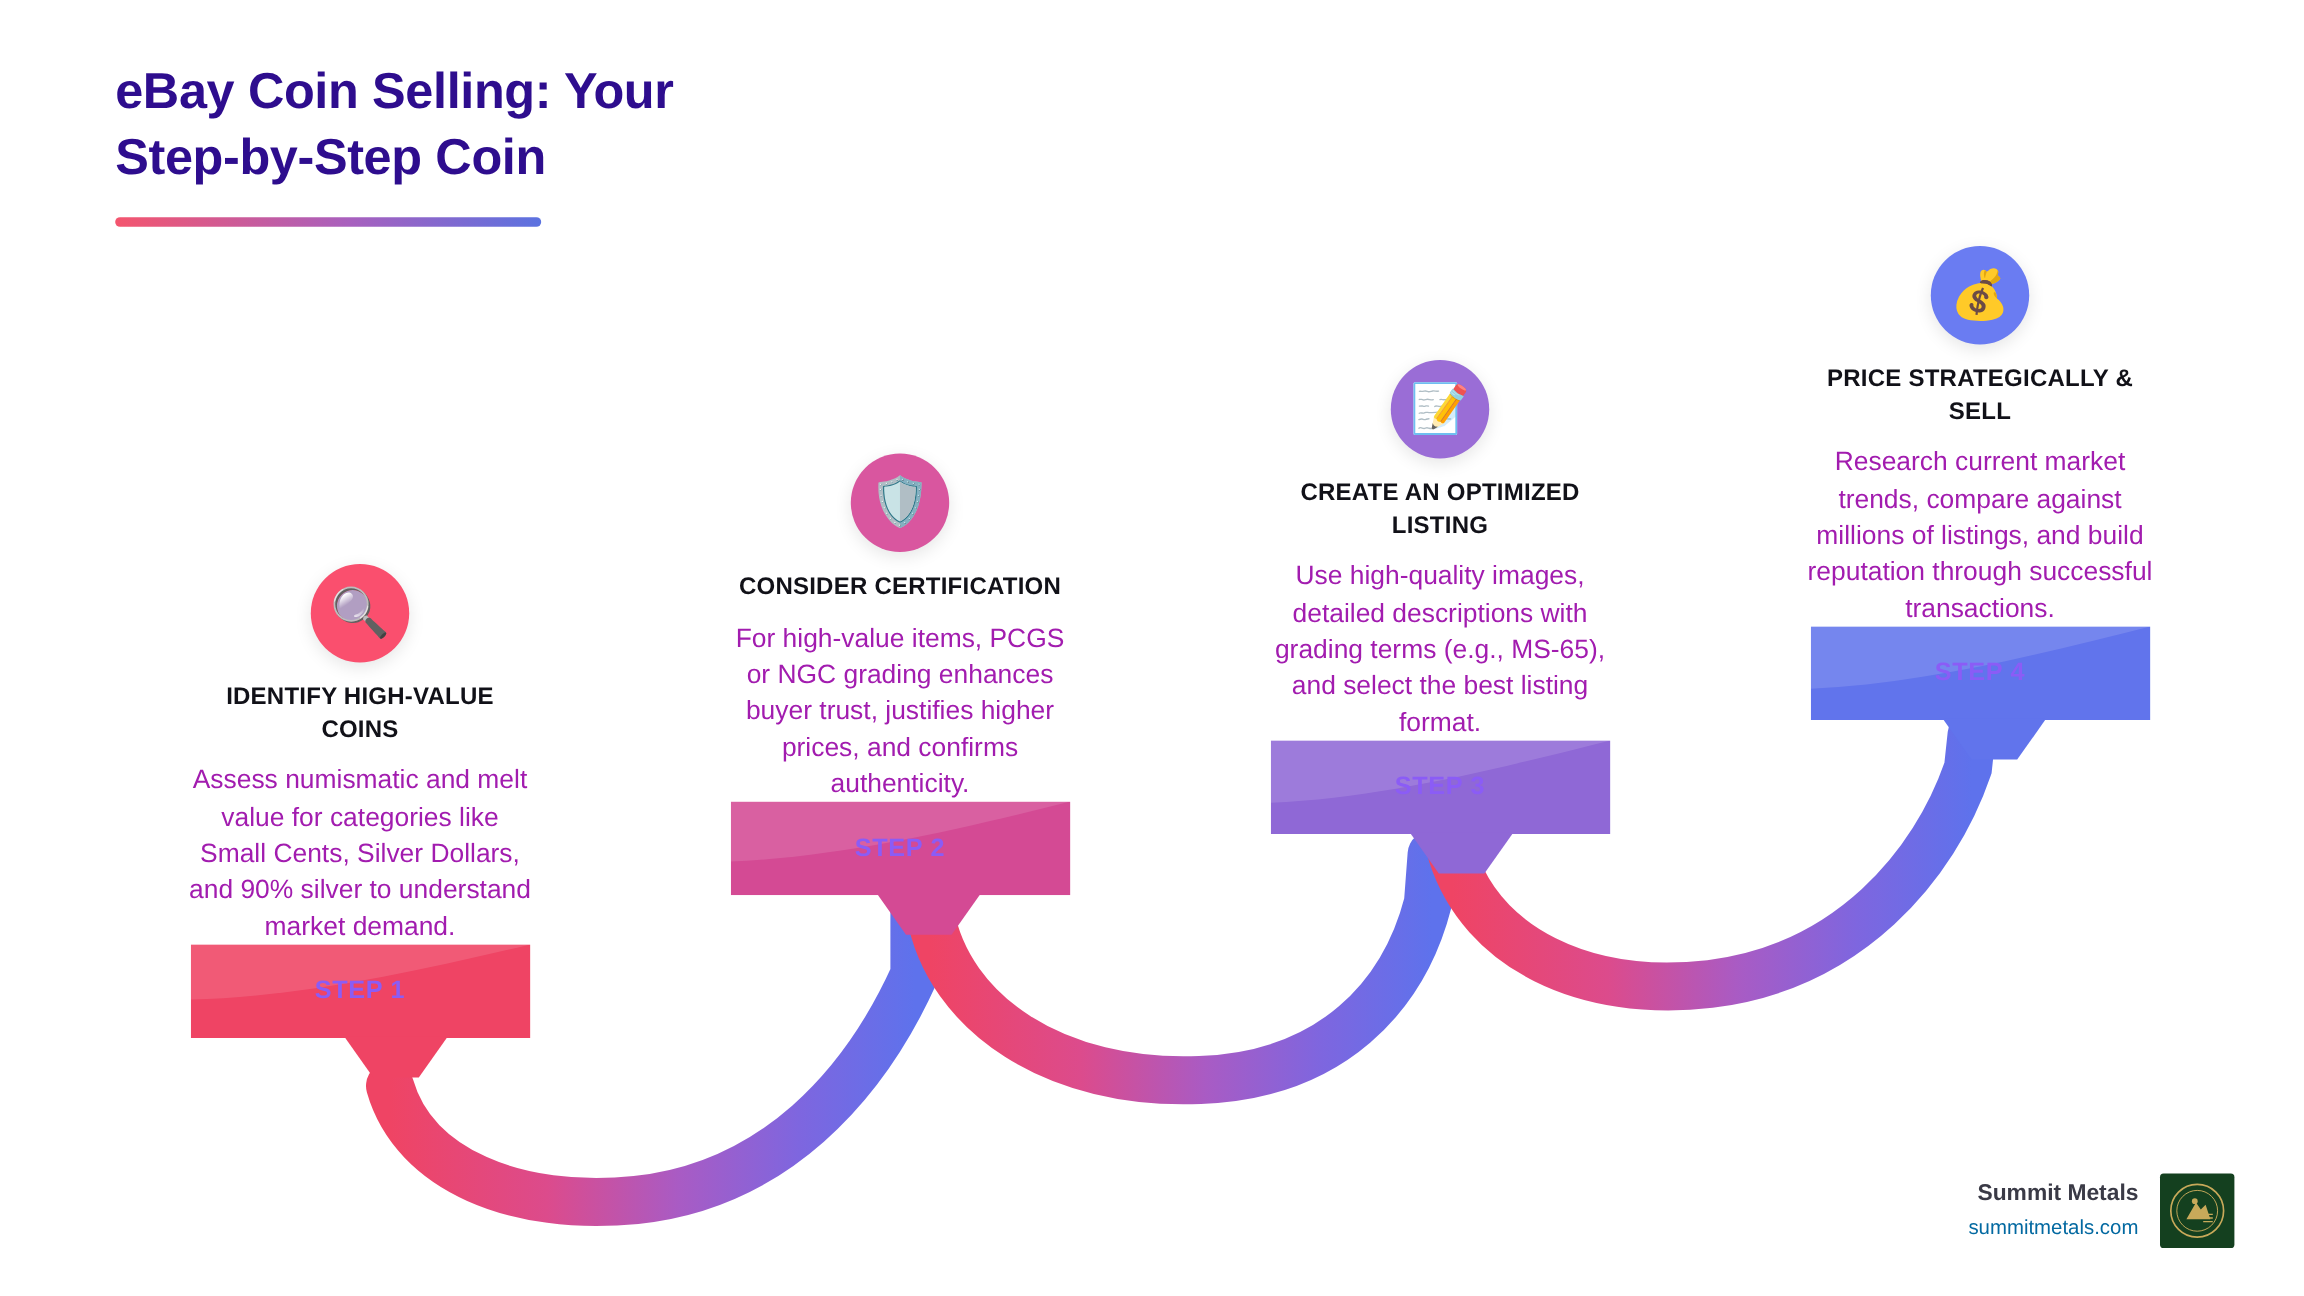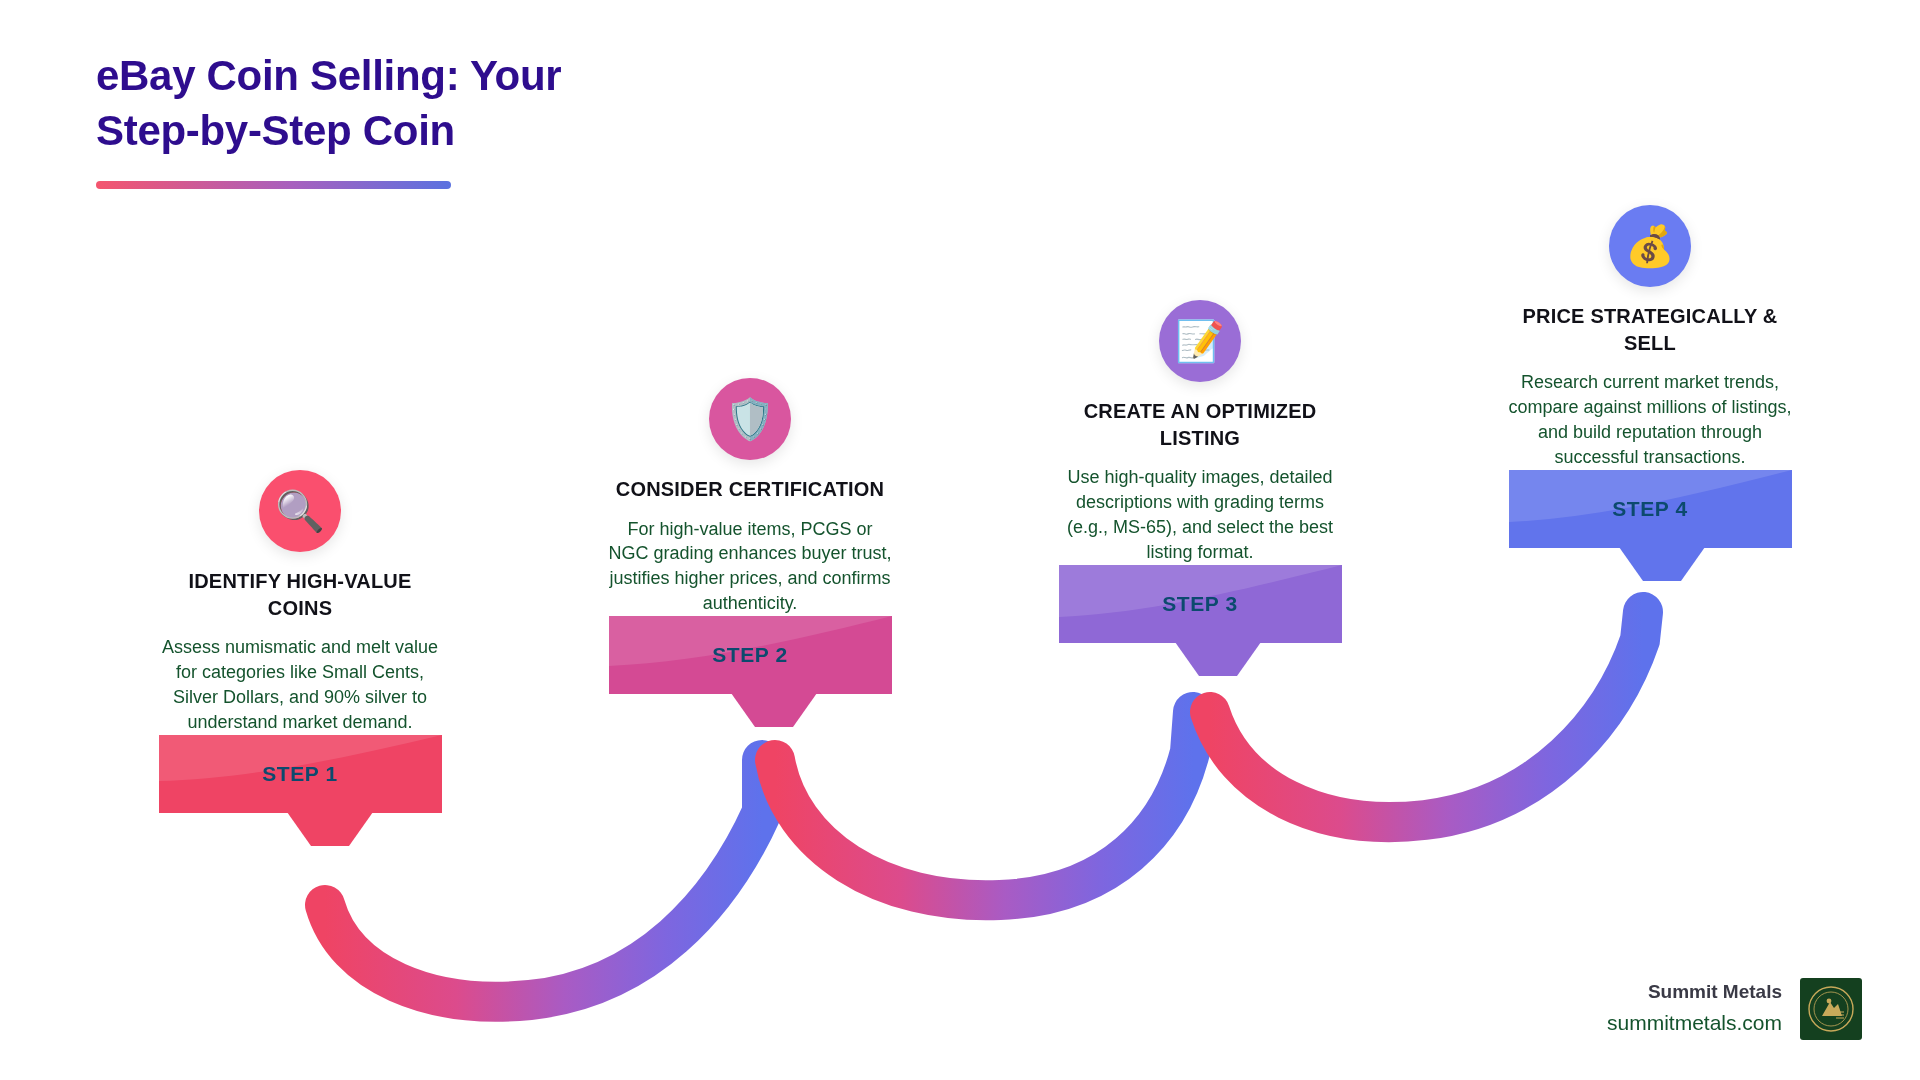--- a/index.html
+++ b/index.html
@@ -33,38 +33,38 @@
     width:82px;height:82px;border-radius:50%;margin:0 auto;
     display:flex;align-items:center;justify-content:center;
     font-size:40px;line-height:1;
     box-shadow:0 4px 14px rgba(0,0,0,0.10);
   }
   .step-head{
     margin-top:16px;font-size:20px;font-weight:bold;color:#111118;
     line-height:1.33;letter-spacing:0.2px;
   }
   .step-body{
-    margin-top:14px;font-size:18px;line-height:1.38;color:#14532d;
+    margin-top:14px;font-size:22px;line-height:1.38;color:#a21caf;
   }
   .banner{
     position:relative;margin:0 auto;width:283px;height:78px;
     display:flex;align-items:center;justify-content:center;
-    color:#0c4a6e;font-size:21px;font-weight:bold;letter-spacing:0.6px;
+    color:#8b5cf6;font-size:21px;font-weight:bold;letter-spacing:0.6px;
   }
   .banner .wave{
     position:absolute;left:0;top:0;width:100%;height:100%;overflow:hidden;
   }
   .banner .label{position:relative;z-index:3;}
   .tail{position:absolute;z-index:2;}
 
   
   .footer{position:absolute;right:58px;bottom:40px;display:flex;align-items:center;gap:18px;}
   .brand{text-align:right;}
   .brand-name{font-size:19px;font-weight:bold;color:#3A3A46;line-height:1.25;}
-  .brand-url{font-size:21px;color:#14532d;line-height:1.5;margin-top:3px;}
+  .brand-url{font-size:17px;color:#0369a1;line-height:1.5;margin-top:3px;}
   .logo-tile{
     width:62px;height:62px;background:#14401F;border-radius:3px;
     display:flex;align-items:center;justify-content:center;
   }
 </style>
 </head>
 <body>
 
 <div id="canvas">
 

